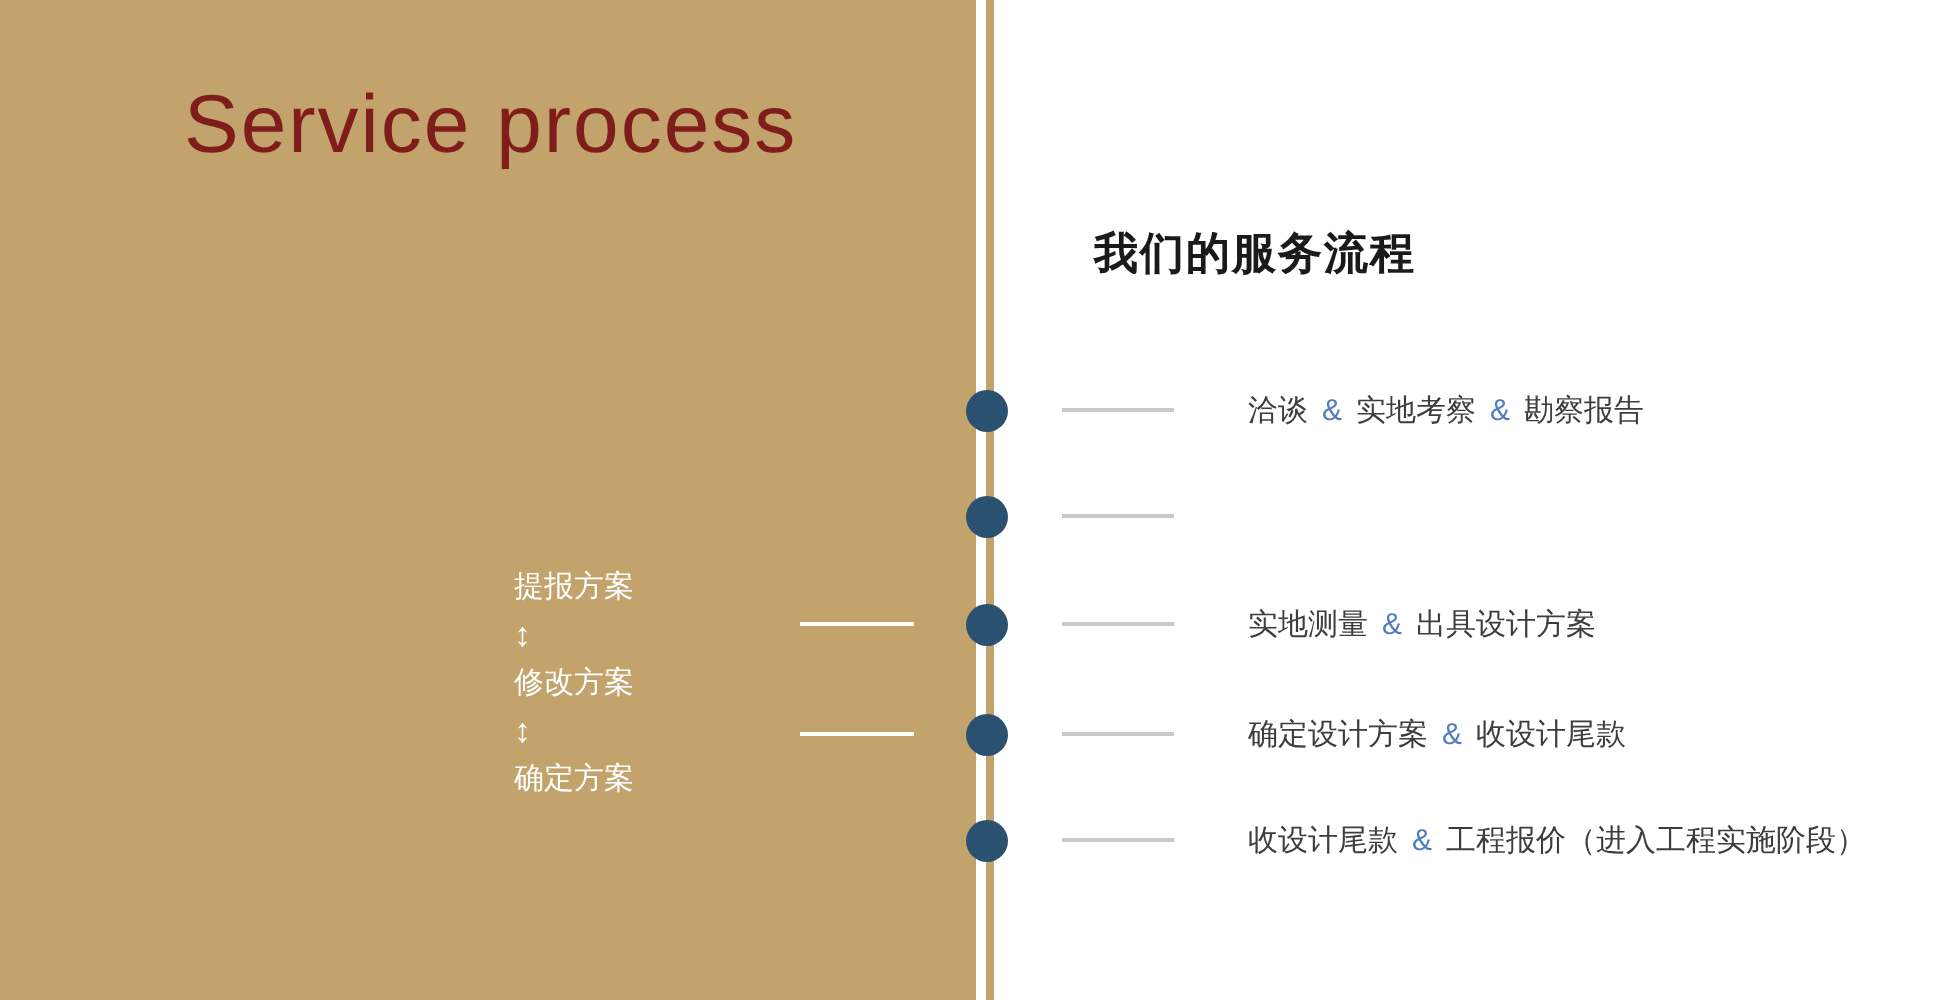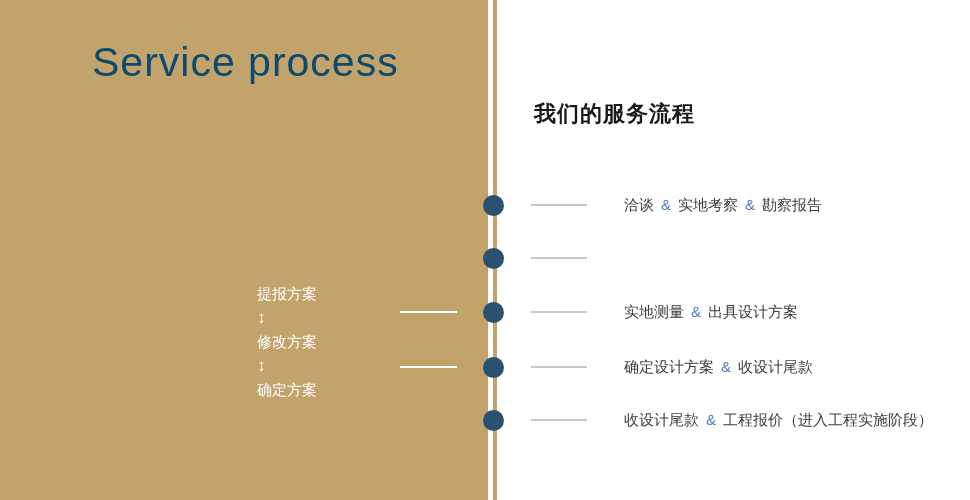--- a/index.html
+++ b/index.html
@@ -1,37 +1,37 @@
 <!DOCTYPE html>
 <html style="--panel: #c3a36c; --dot: #2b5170; --amp: #4f7cbe; --tick: #c9c9c9; --text: #3d3d3d; --heading: #1a1a1a;"><head>
 <meta charset="utf-8">
 <style>
   html,body{margin:0;padding:0;}
   body{font-family:"Liberation Sans","DejaVu Sans",sans-serif;background:#ffffff;}
   .canvas{position:relative;width:970px;height:500px;background:#ffffff;overflow:hidden;}
 
   
   .left-panel{position:absolute;left:0;top:0;width:488px;height:500px;background:var(--panel,#c3a36c);}
-  .service-title{position:absolute;left:92px;top:38px;margin:0;color:#0c4a6e;font-size:41px;font-weight:300;letter-spacing:1px;line-height:1.2;}
+  .service-title{position:absolute;left:92px;top:38px;margin:0;color:#7f1d1d;font-size:41px;font-weight:300;letter-spacing:1px;line-height:1.2;}
 
   
   .plan-group{position:absolute;left:257px;top:283px;width:100px;text-align:left;color:#ffffff;}
   .plan-step{font-size:15px;line-height:22px;}
   .plan-arrow{font-size:17px;line-height:26px;color:#ffffff;}
 
   
   .connector{position:absolute;left:400px;width:57px;height:2px;background:#ffffff;}
   .connector-1{top:311px;}
   .connector-2{top:366px;}
 
   
   .divider{position:absolute;left:493px;top:0;width:4px;height:500px;background:var(--panel,#c3a36c);}
 
   
-  .section-heading{position:absolute;left:530px;top:95px;margin:4px;font-size:22px;font-weight:bold;color:var(--heading,#1a1a1a);letter-spacing:1px;}
+  .section-heading{position:absolute;left:530px;top:95px;margin:17px;font-size:22px;font-weight:bold;color:var(--heading,#1a1a1a);letter-spacing:1px;}
 
   .step-row{position:absolute;left:483px;height:22px;display:flex;align-items:center;white-space:nowrap;}
   .row-1{top:194px;}
   .row-2{top:247px;}
   .row-3{top:301px;}
   .row-4{top:356px;}
   .row-5{top:409px;}
 
   .dot{width:21px;height:21px;border-radius:50%;background:var(--dot,#2b5170);margin-right:27px;flex:0 0 auto;}
   .tick{width:56px;height:2px;background:var(--tick,#c9c9c9);margin-right:37px;flex:0 0 auto;}

